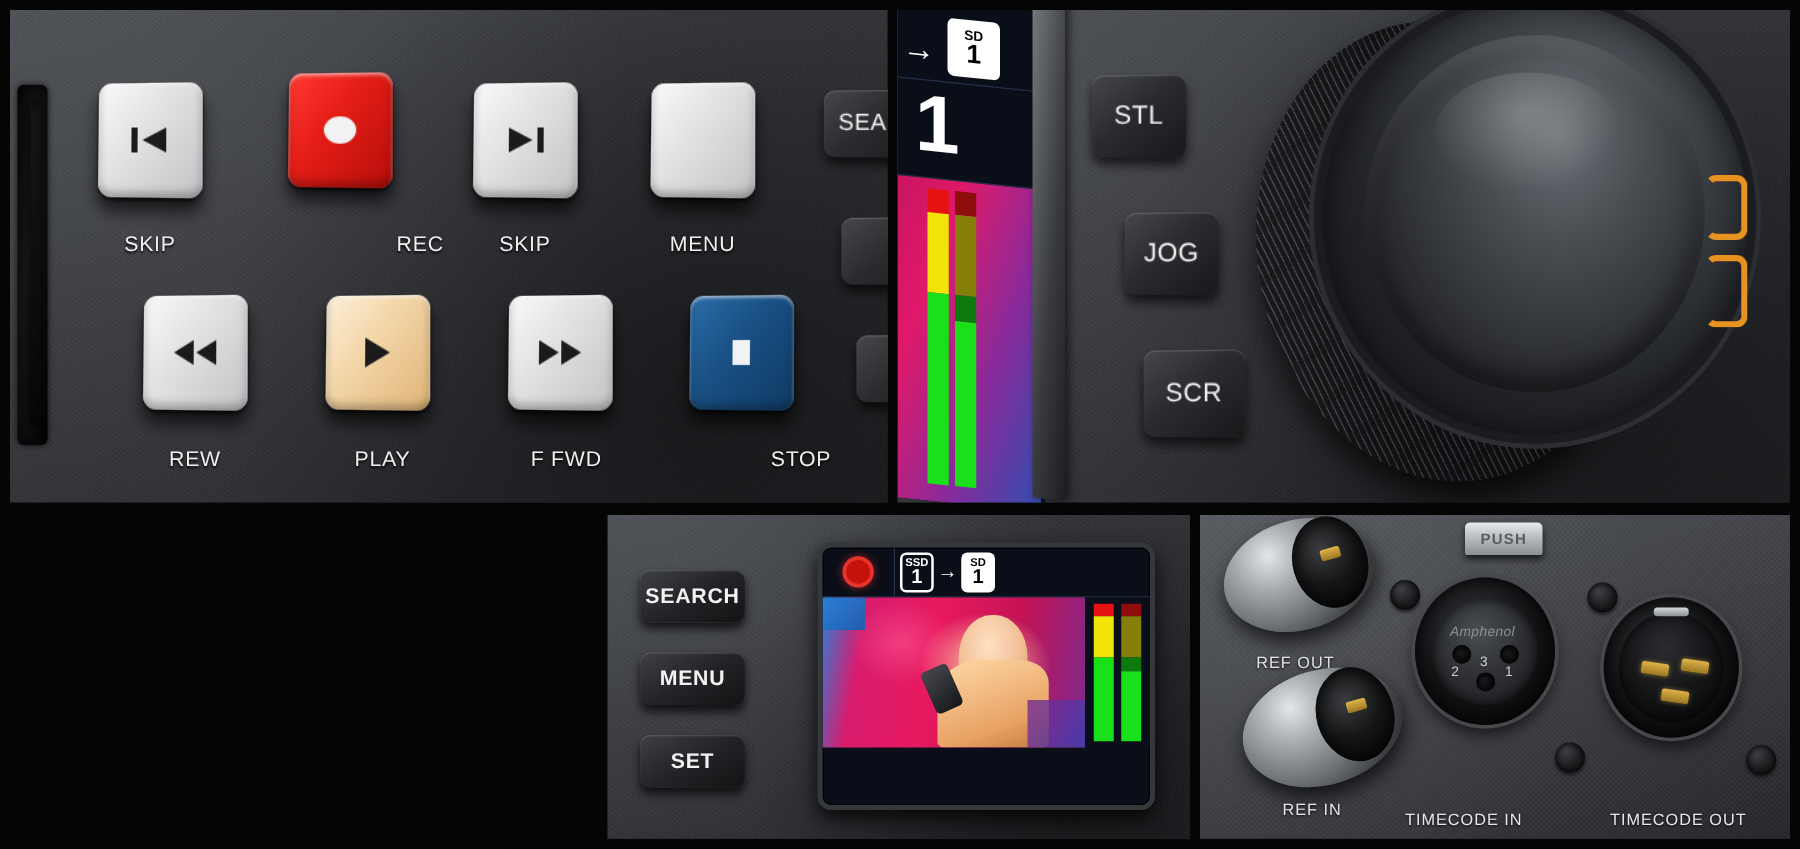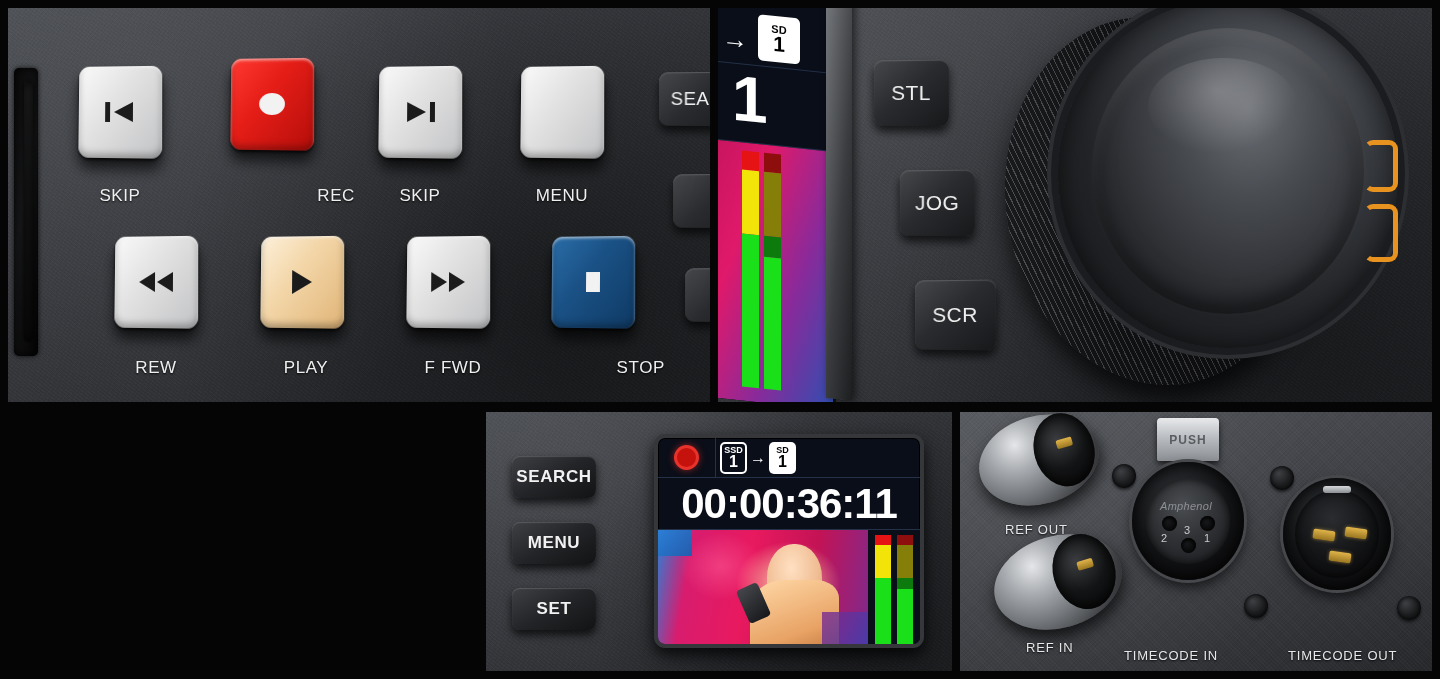--- a/index.html
+++ b/index.html
@@ -398,21 +398,20 @@
             <span class="b2" style="font-size:16px;">1</span>
           </div>
           <span style="color:#fff; font-size:16px;">→</span>
           <div class="badge" style="width:27px; height:32px;">
             <span class="b1" style="font-size:9px;">SD</span>
             <span class="b2" style="font-size:16px;">1</span>
           </div>
         </div>
       </div>
 
-      <div class="bc-tc">00:00:36:11</div>
 
       <div class="bc-video">
         <div class="vidimg">
           <div style="position:absolute; left:0; top:0; width:16%; height:22%;
                       background:linear-gradient(135deg,#2b7fd6,#1a5fb0); opacity:.95;"></div>
           <div style="position:absolute; left:52%; top:12%; width:26%; height:58%; border-radius:48% 48% 42% 42%;
                       background:radial-gradient(ellipse at 44% 34%, #ffe0c2, #f0bd93 62%, #d79a6e 100%);"></div>
           <div style="position:absolute; left:44%; top:42%; width:42%; height:58%;
                       background:linear-gradient(160deg,#ffd9a8,#e8a264 70%,#c4793f 100%);
                       border-radius:40% 26% 6% 6%;"></div>
@@ -451,21 +450,21 @@
       <div class="bnc-pin" style="left:82px; top:30px; width:16px; height:9px;"></div>
     </div>
     <div class="conn-label" style="left:45px; top:110px;">REF OUT</div>
 
     <div class="bnc" style="left:33px; top:124px; width:130px; height:92px; transform:rotate(-16deg);">
       <div class="bnc-in" style="left:62px; top:5px; width:62px; height:76px;"></div>
       <div class="bnc-pin" style="left:88px; top:32px; width:16px; height:9px;"></div>
     </div>
     <div class="conn-label" style="left:66px; top:228px;">REF IN</div>
 
-    <div class="push-tab" style="left:197px; top:6px; width:62px; height:43px;">
+    <div class="push-tab" style="left:212px; top:6px; width:62px; height:26px;">
       <span>PUSH</span>
     </div>
 
     <div class="xlr-f" style="left:172px; top:50px; width:112px; height:118px;">
       <div class="xlr-inner" style="left:14px; top:16px; width:84px; height:86px;"></div>
       <div class="amph" style="left:28px; top:38px;">Amphenol</div>
       <div class="xlr-hole" style="left:30px; top:54px; width:15px; height:15px;"></div>
       <div class="xlr-hole" style="left:68px; top:54px; width:15px; height:15px;"></div>
       <div class="xlr-hole" style="left:49px; top:76px; width:15px; height:15px;"></div>
       <div class="xlr-num" style="left:29px; top:70px;">2</div>

